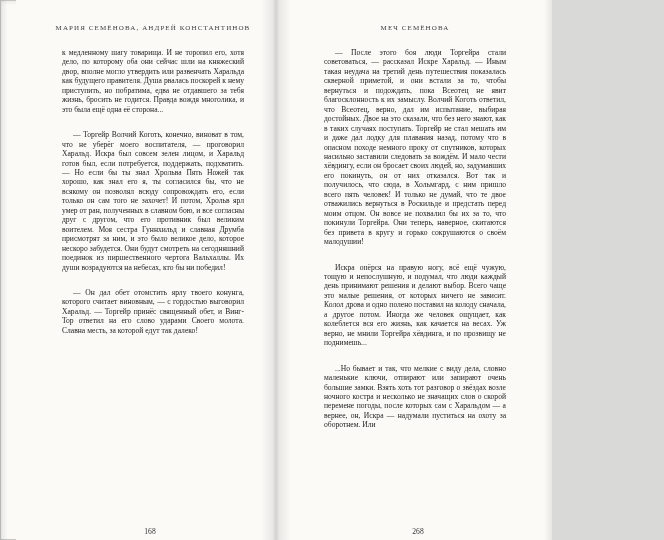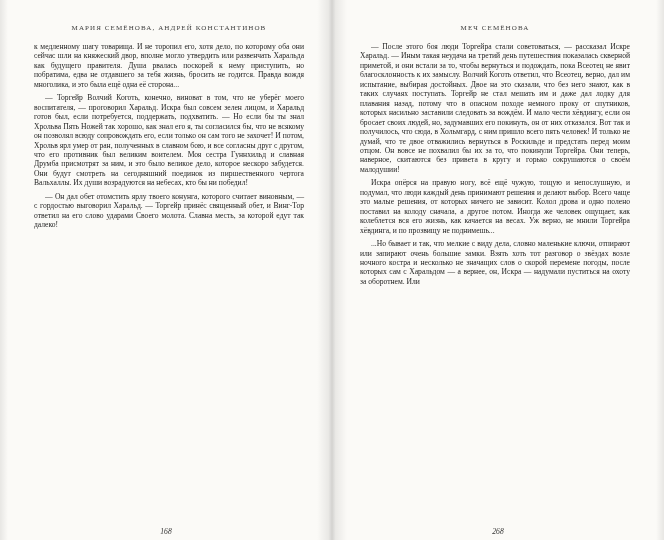--- a/index.html
+++ b/index.html
@@ -5,25 +5,26 @@
   html, body {
     margin: 0;
     padding: 0;
     width: 664px;
     height: 540px;
     overflow: hidden;
     background: var(--backdrop, #d9d9d7);
   }
   .spread {
     position: relative;
-    width: 664px;
+    width: 536px;
     height: 540px;
     display: flex;
     background: var(--page-bg, #fbfaf7);
     box-shadow: inset 0 0 0 1px #c6c6c4, inset 0 2px 4px rgba(0,0,0,0.08);
+    padding-left: 16px;
   }
   .page {
     position: relative;
     width: 332px;
     height: 540px;
     box-sizing: border-box;
     background: var(--page-bg, #fbfaf7);
   }
   .page.left  { padding: 24px 24px 0 30px; }
   .page.right { padding: 24px 30px 0 24px; }
@@ -38,33 +39,32 @@
   }
   .body-text {
     font-family: "Liberation Serif", serif;
     font-size: 7.6px;
     line-height: 9.45px;
     color: var(--text, #232323);
     text-align: justify;
     text-justify: inter-word;
   }
   .body-text p {
-    margin: 4px;
+    margin: 16px;
     text-indent: 11px;
   }
   .body-text p.noindent { text-indent: 0; }
   .page-number {
     position: absolute;
     bottom: 4px;
     left: 0; right: 0;
     text-align: center;
     font-family: "Liberation Serif", serif;
     font-size: 7.6px;
     color: #333;
-    font-style: italic;
   }
   .gutter-shadow {
     position: absolute;
     left: 50%;
     top: 0;
     transform: translateX(-50%);
     width: 30px;
     height: 100%;
     pointer-events: none;
     background: linear-gradient(to right,

